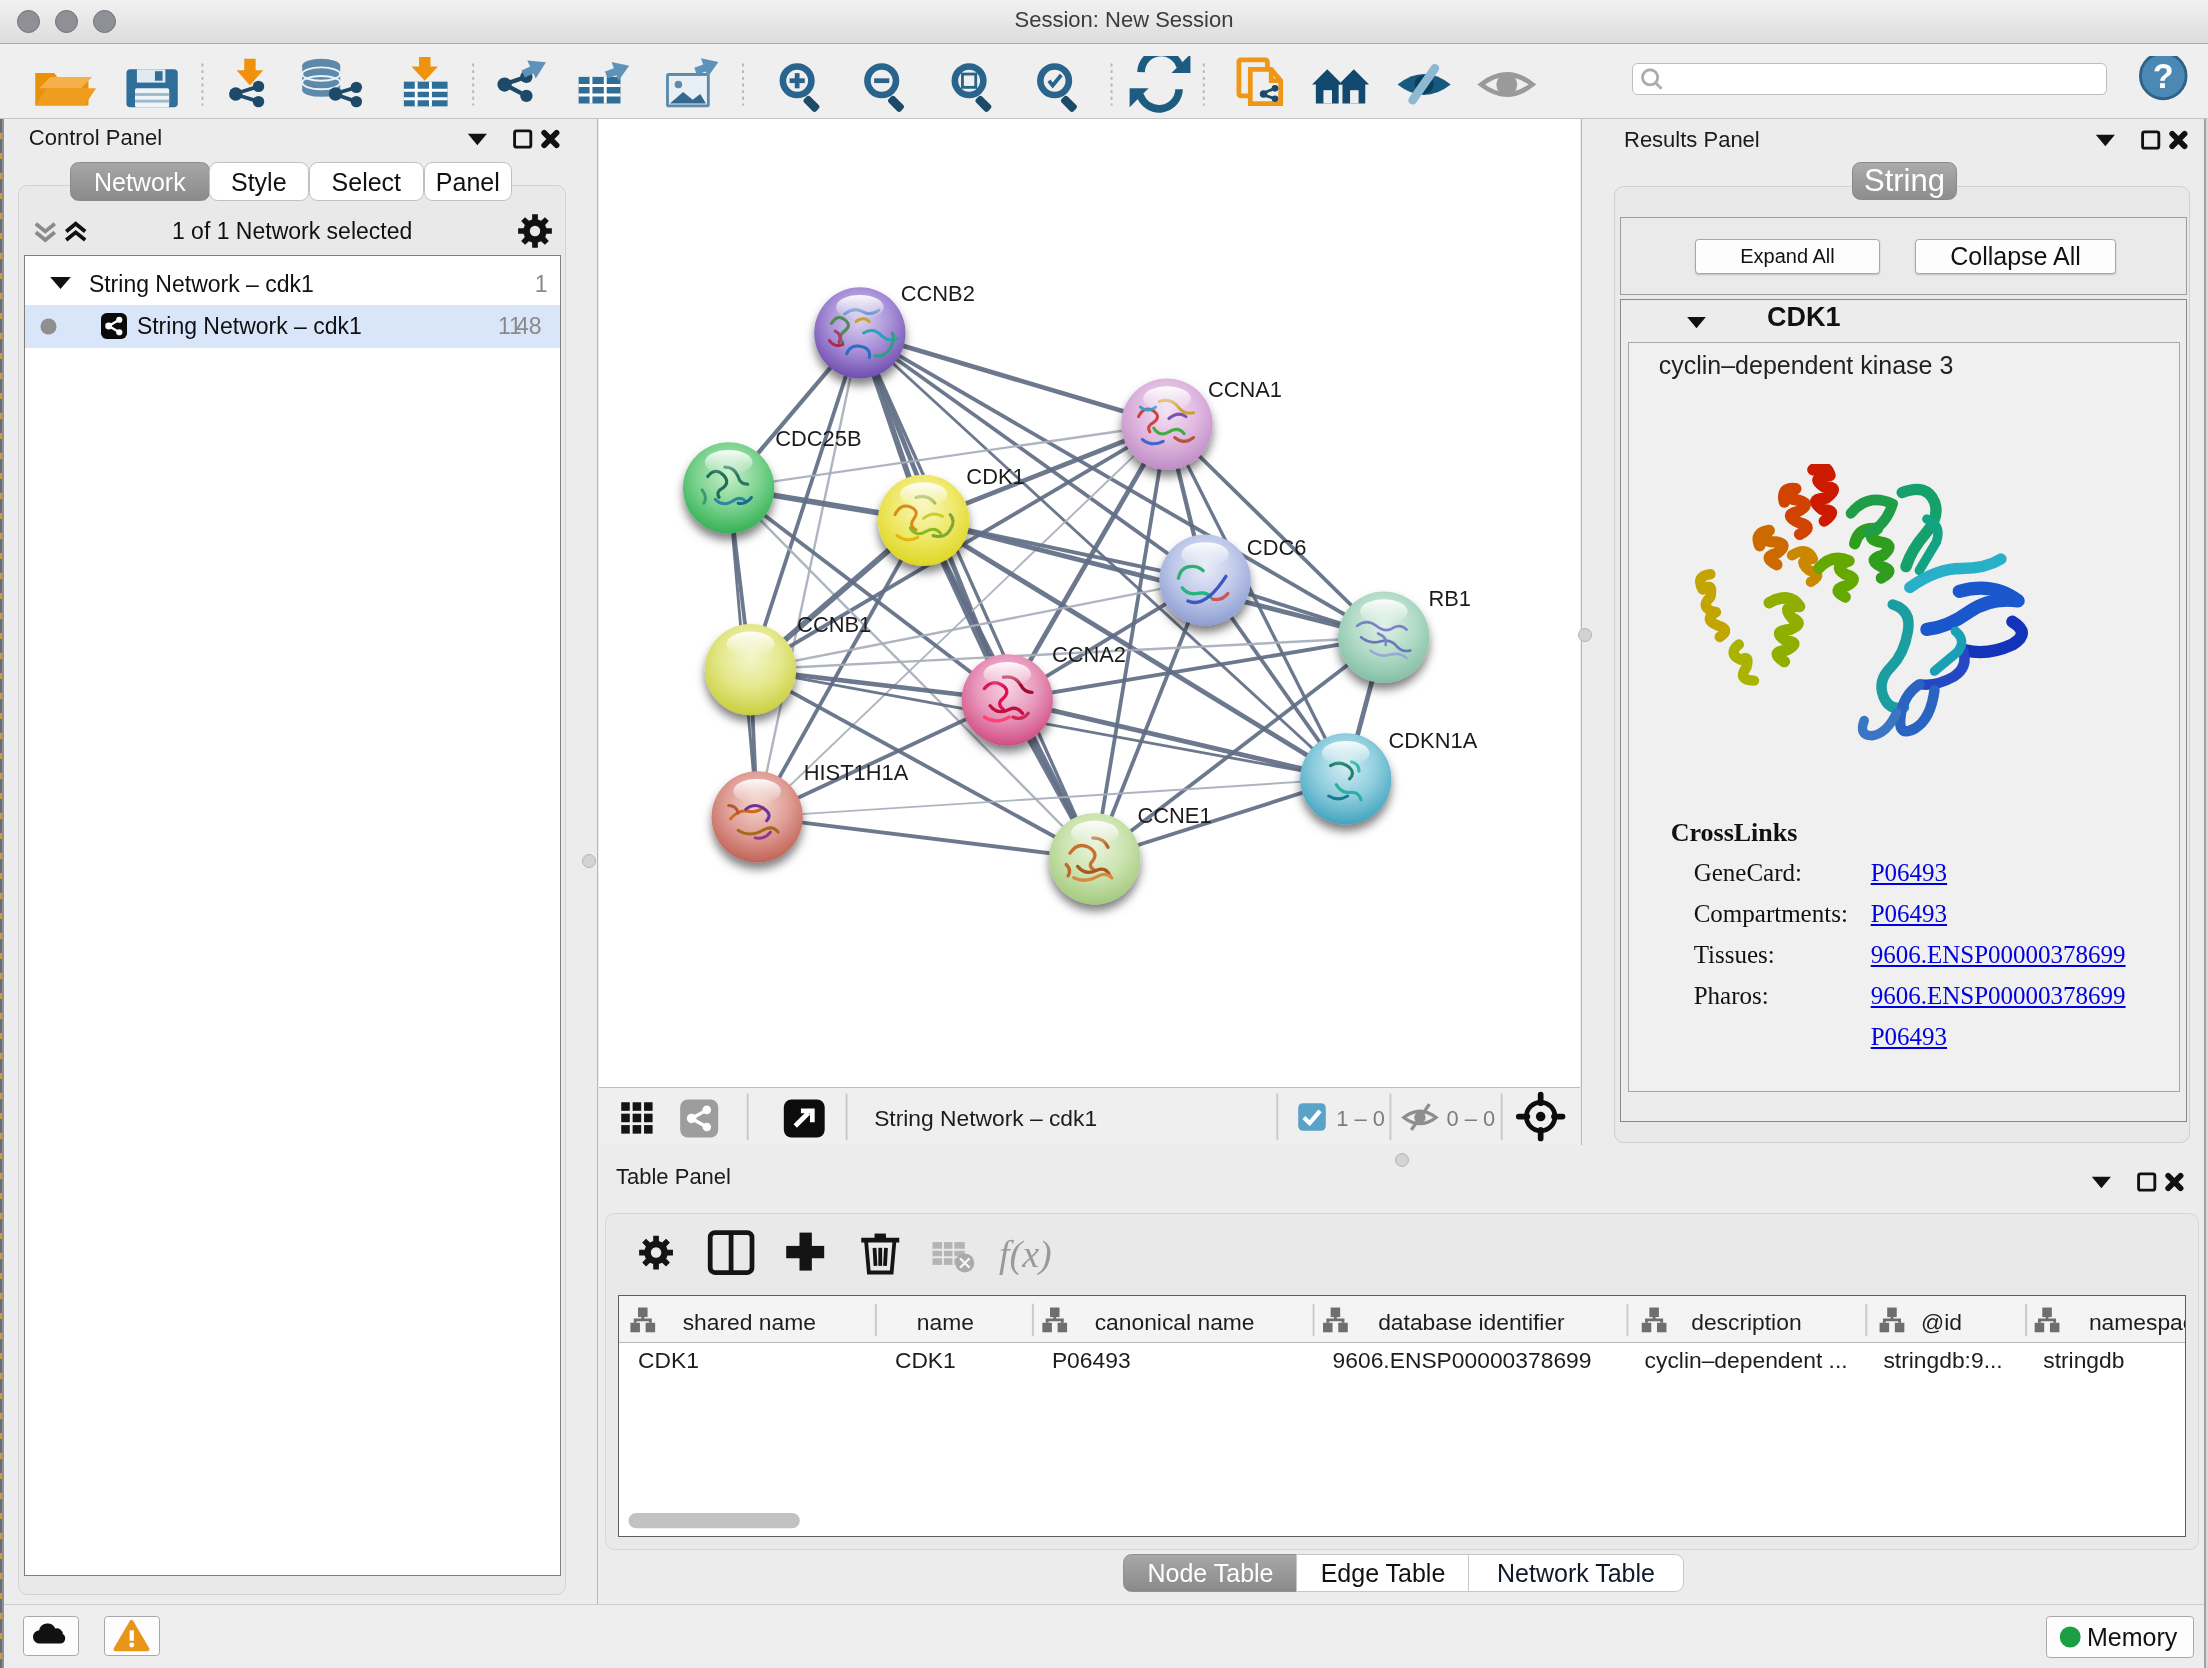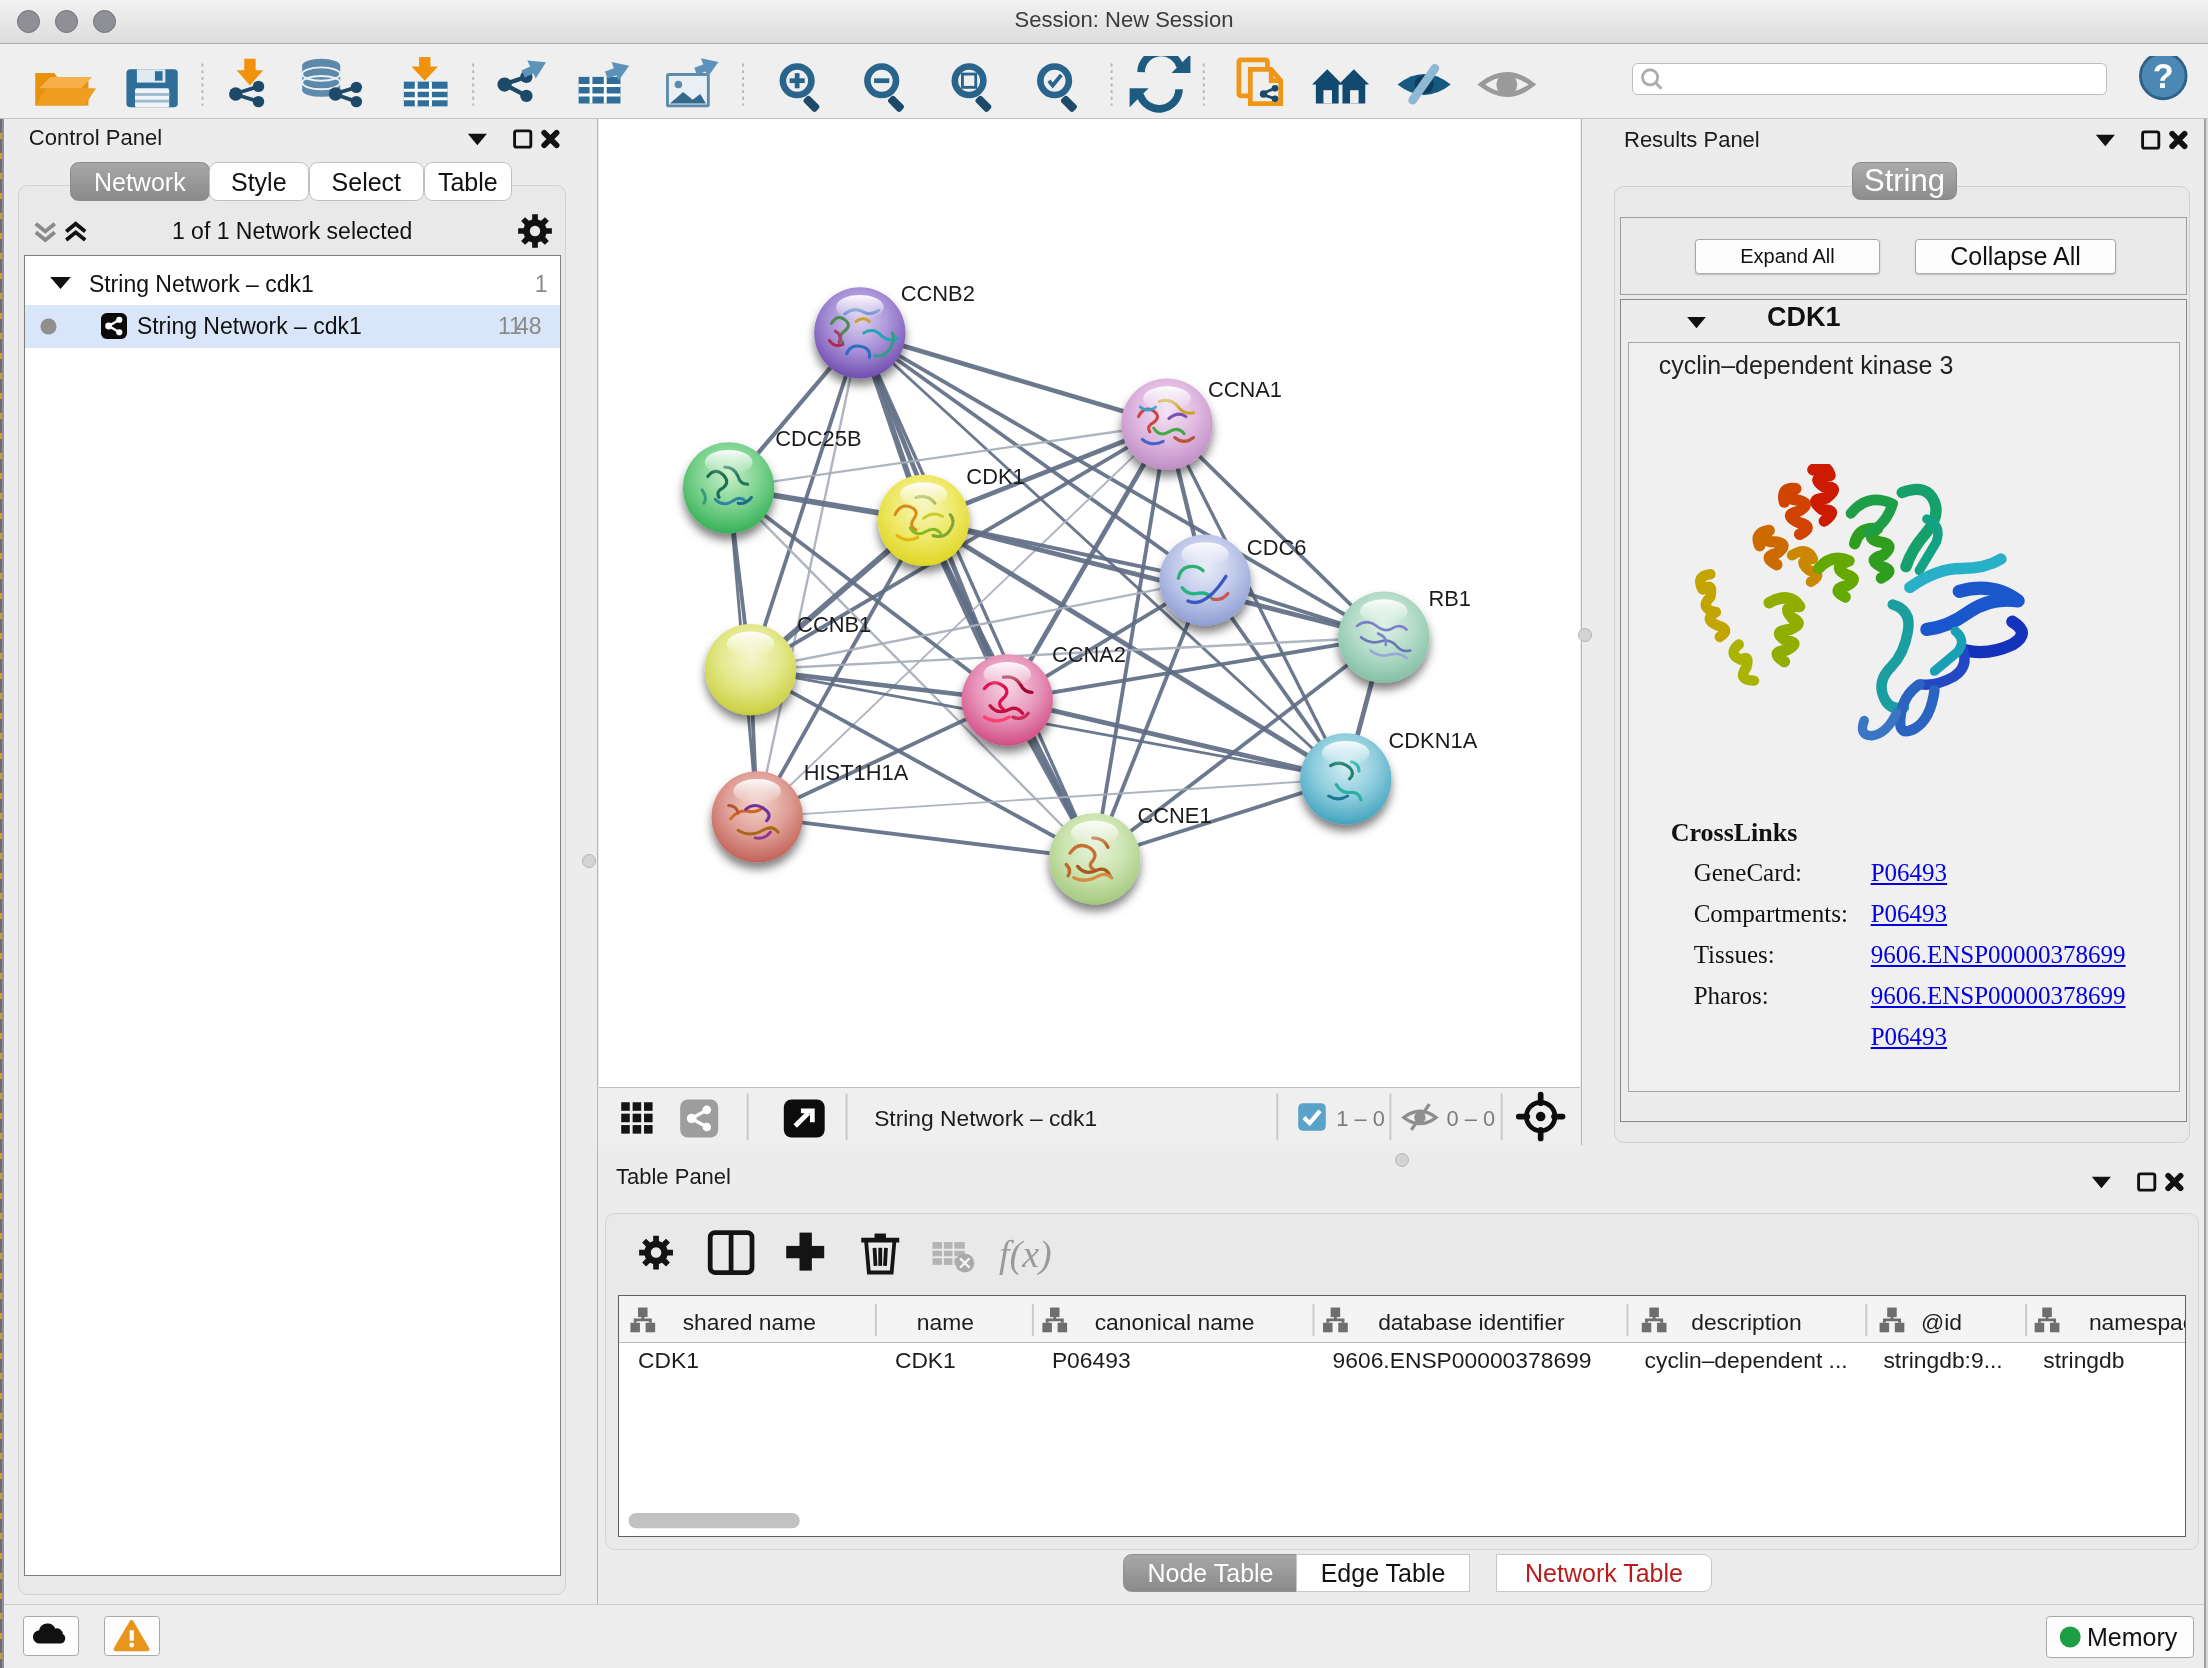--- a/index.html
+++ b/index.html
@@ -201,21 +201,21 @@
 <div id="cpanel" class="abs">
   <div class="abs ptitle" style="left:25px;top:5.7px;">Control Panel</div>
   <svg class="abs" style="left:460px;top:9.5px;" width="105" height="21" viewBox="0 0 110 22">
       <path d="M4 5 L24 5 L14 17 Z" fill="#111"></path>
       <rect x="53" y="2" width="17" height="17" rx="2" fill="none" stroke="#111" stroke-width="3"></rect>
       <path d="M84 4 L97 17 M97 4 L84 17" stroke="#111" stroke-width="6" stroke-linecap="round"></path>
     </svg>
   <div class="tab tabsel" style="left:66px;top:43px;width:140px;">Network</div>
   <div class="tab" style="left:205px;top:43px;width:100px;">Style</div>
   <div class="tab" style="left:305px;top:43px;width:115px;">Select</div>
-  <div class="tab" style="left:420px;top:43px;width:88px;">Table</div>
+  <div class="tab" style="left:420px;top:43px;width:88px;">Panel</div>
   <div id="cp-body" class="abs">
     <svg class="abs" style="left:13.3px;top:34px;" width="76" height="28.5" viewBox="0 0 80 30">
         <g fill="none" stroke="#8a8a8a" stroke-width="4">
           <path d="M4 4 L14 12 L24 4"></path>
           <path d="M4 13 L14 21 L24 13"></path>
         </g>
         <g fill="none" stroke="#111" stroke-width="4">
           <path d="M36 12 L46 4 L56 12"></path>
           <path d="M36 21 L46 13 L56 21"></path>
         </g>
@@ -748,21 +748,21 @@
         <text x="750" y="76">9606.ENSP00000378699</text>
         <text x="1078" y="76">cyclin–dependent ...</text>
         <text x="1329" y="76">stringdb:9...</text>
         <text x="1497" y="76">stringdb</text>
       </g>
       <rect x="10" y="228" width="180" height="16" rx="8" fill="#c2c2c2"></rect>
     </svg>
   </div>
   <div class="abs" style="left:524px;top:409px;width:173px;height:36px;background:linear-gradient(#a7a7a7,#8a8a8a);border:1px solid #909090;border-radius:8.6px 0 0 8.6px;color:#fff;font-size:25px;text-align:center;line-height:36px;">Node Table</div>
   <div class="abs" style="left:697px;top:409px;width:172px;height:36px;background:#fff;border:1px solid #c6c6c6;color:#111;font-size:25px;text-align:center;line-height:36px;">Edge Table</div>
-  <div class="abs" style="left:869px;top:409px;width:214px;height:36px;background:#fff;border:1px solid #c6c6c6;border-radius:0 8.6px 8.6px 0;color:#b91c1c;font-size:25px;text-align:center;line-height:36px;margin-left:28px;">Network Table</div>
+  <div class="abs" style="left:869px;top:409px;width:214px;height:36px;background:#fff;border:1px solid #c6c6c6;border-radius:0 8.6px 8.6px 0;color:#0f172a;font-size:25px;text-align:center;line-height:36px;">Network Table</div>
 </div>
 <div id="statusbar" class="abs">
   <div class="btn" style="left:23px;top:11.4px;width:54px;height:38px;">
     <svg width="54" height="38" viewBox="0 0 57 40">
         <path d="M17 28 a7 7 0 0 1 -1 -14 a9 9 0 0 1 17 -2 a6.5 6.5 0 0 1 8 6 a5.5 5.5 0 0 1 -2 10 Z" fill="#111"></path>
       </svg>
   </div>
   <div class="btn" style="left:104px;top:11.4px;width:54px;height:38px;">
     <svg width="54" height="38" viewBox="0 0 57 40">
         <path d="M28 5 L45 34 L11 34 Z" fill="#e8951c" stroke="#e8951c" stroke-width="4" stroke-linejoin="round"></path>

